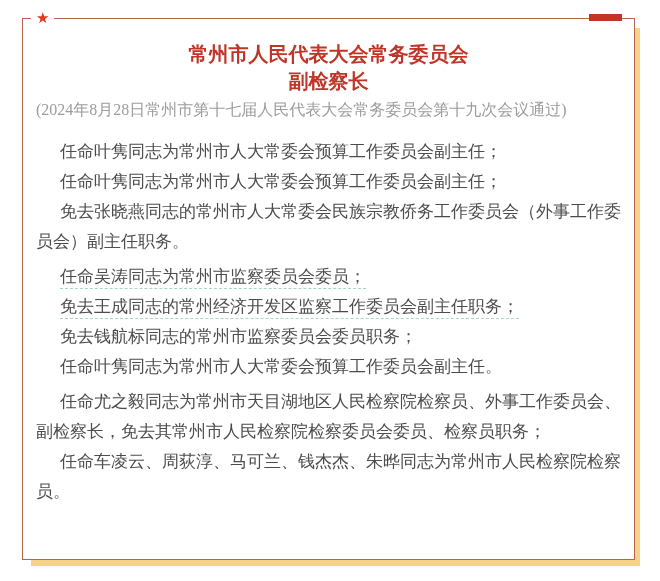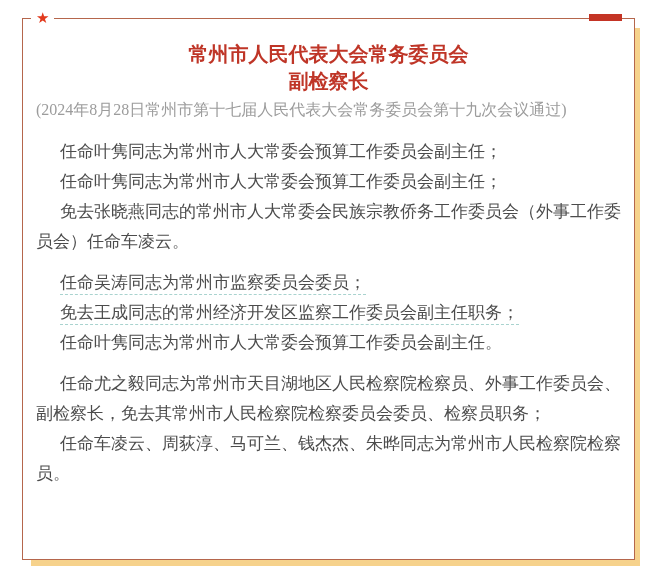--- a/index.html
+++ b/index.html
@@ -65,21 +65,21 @@
     margin: 4px 0 0 0;
     color: #9c9c9c;
     font-size: 16px;
     line-height: 22px;
     text-align: left;
   }
   .block {
     margin-top: 16px;
   }
   .block + .block {
-    margin-top: 11px;
+    margin-top: 5px;
   }
   .para {
     margin: 0;
     color: #4c4c4c;
     font-size: 17px;
     line-height: 30px;
     text-indent: 24px;
     text-align: justify;
   }
   .dashed {
@@ -99,26 +99,27 @@
       <div class="title">
         <div>常州市人民代表大会常务委员会</div>
         <div>副检察长</div>
       </div>
 
       <p class="subtitle">(2024年8月28日常州市第十七届人民代表大会常务委员会第十九次会议通过)</p>
 
       <div class="block">
         <p class="para"><span>任命叶隽同志为常州市人大常委会预算工作委员会副主任；</span></p>
         <p class="para"><span>任命叶隽同志为常州市人大常委会预算工作委员会副主任；</span></p>
-        <p class="para"><span>免去张晓燕同志的常州市人大常委会民族宗教侨务工作委员会（外事工作委员会）任命车凌云。</span></p>
+        <p class="para"><span>免去张晓燕同志的常州市人大常委会民族宗教侨务工作委员会（外事工作委员会）副主任职务。</span></p>
       </div>
 
       <div class="block">
         <p class="para"><span class="dashed">任命吴涛同志为常州市监察委员会委员；</span></p>
         <p class="para"><span class="dashed">免去王成同志的常州经济开发区监察工作委员会副主任职务；</span></p>
+        <p class="para"><span>免去钱航标同志的常州市监察委员会委员职务；</span></p>
         <p class="para"><span>任命叶隽同志为常州市人大常委会预算工作委员会副主任。</span></p>
       </div>
 
       <div class="block">
         <p class="para"><span>任命尤之毅同志为常州市天目湖地区人民检察院检察员、外事工作委员会、副检察长，免去其常州市人民检察院检察委员会委员、检察员职务；</span></p>
         <p class="para"><span>任命车凌云、周荻淳、马可兰、钱杰杰、朱晔同志为常州市人民检察院检察员。</span></p>
       </div>
 
     </div>
   </div>

